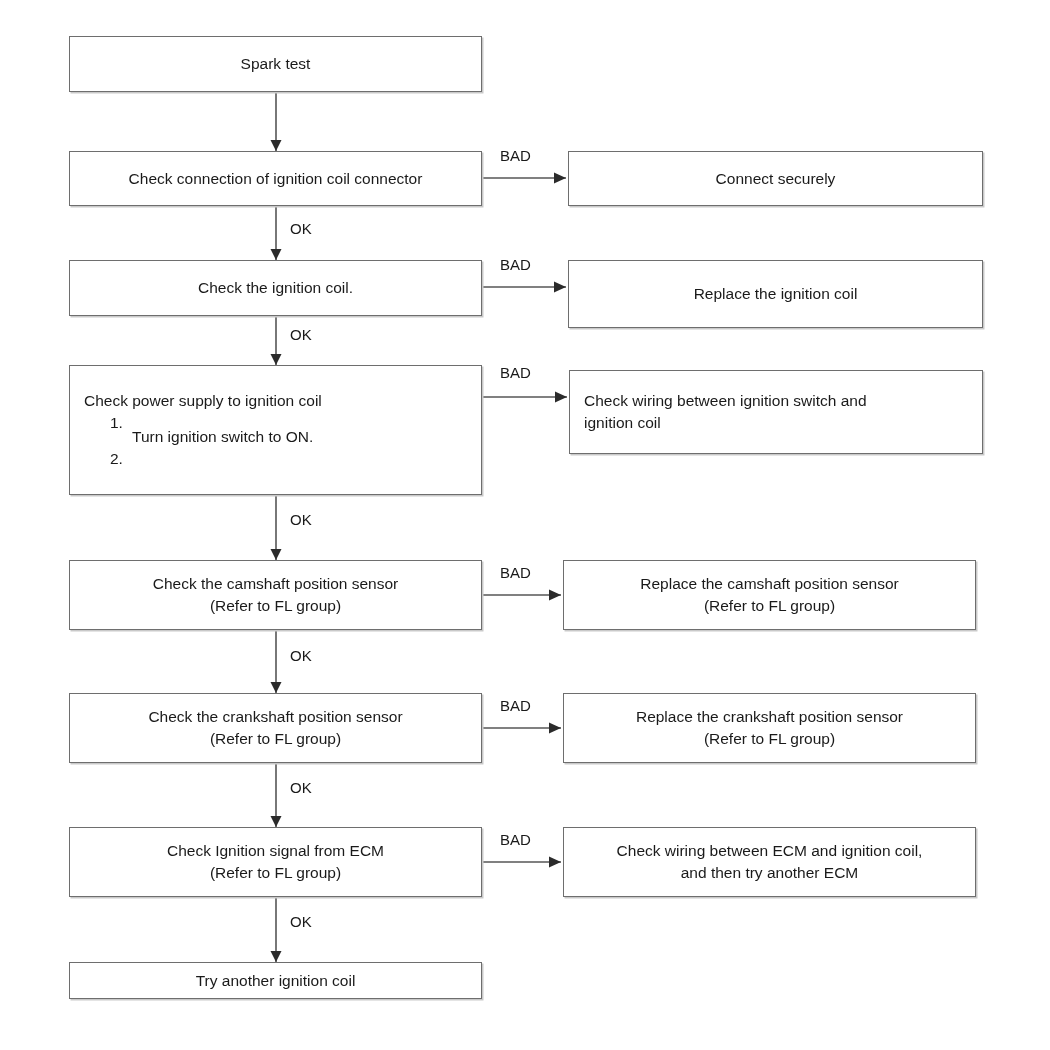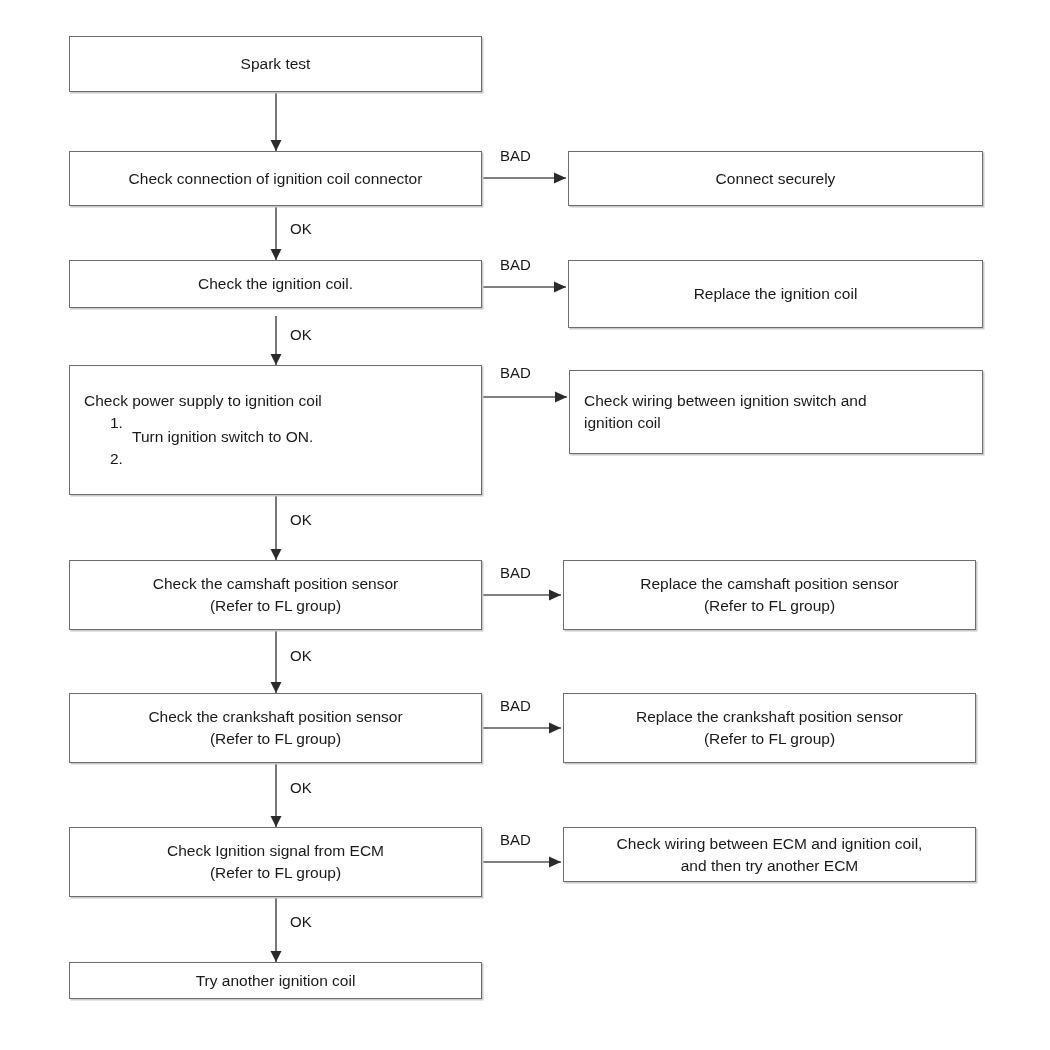--- a/index.html
+++ b/index.html
@@ -127,21 +127,21 @@
       <div class="node center" style="left: 69px; top: 151px; width: 413px; height: 55px;">
         <div class="pad">
           <span class="line">Check connection of ignition coil connector</span>
         </div>
       </div>
       <div class="node center" style="left: 568px; top: 151px; width: 415px; height: 55px;">
         <div class="pad">
           <span class="line">Connect securely</span>
         </div>
       </div>
-      <div class="node center" style="left: 69px; top: 260px; width: 413px; height: 48px;">
+      <div class="node center" style="left: 69px; top: 260px; width: 413px; height: 56px;">
         <div class="pad">
           <span class="line">Check the ignition coil.</span>
         </div>
       </div>
       <div class="node center" style="left: 568px; top: 260px; width: 415px; height: 68px;">
         <div class="pad">
           <span class="line">Replace the ignition coil</span>
         </div>
       </div>
       <div class="node left" style="left: 69px; top: 365px; width: 413px; height: 130px;">
@@ -187,21 +187,21 @@
           <span class="line">Replace the crankshaft position sensor</span>
           <span class="line">(Refer to FL group)</span>
         </div>
       </div>
       <div class="node center" style="left: 69px; top: 827px; width: 413px; height: 70px;">
         <div class="pad">
           <span class="line">Check Ignition signal from ECM</span>
           <span class="line">(Refer to FL group)</span>
         </div>
       </div>
-      <div class="node center" style="left: 563px; top: 827px; width: 413px; height: 55px; justify-content: center;">
+      <div class="node center" style="left: 563px; top: 827px; width: 413px; height: 70px; justify-content: center;">
         <div class="pad">
           <span class="line">Check wiring between ECM and ignition coil,</span>
           <span class="line">and then try another ECM</span>
         </div>
       </div>
       <div class="node center" style="left: 69px; top: 962px; width: 413px; height: 37px;">
         <div class="pad">
           <span class="line">Try another ignition coil</span>
         </div>
       </div>

